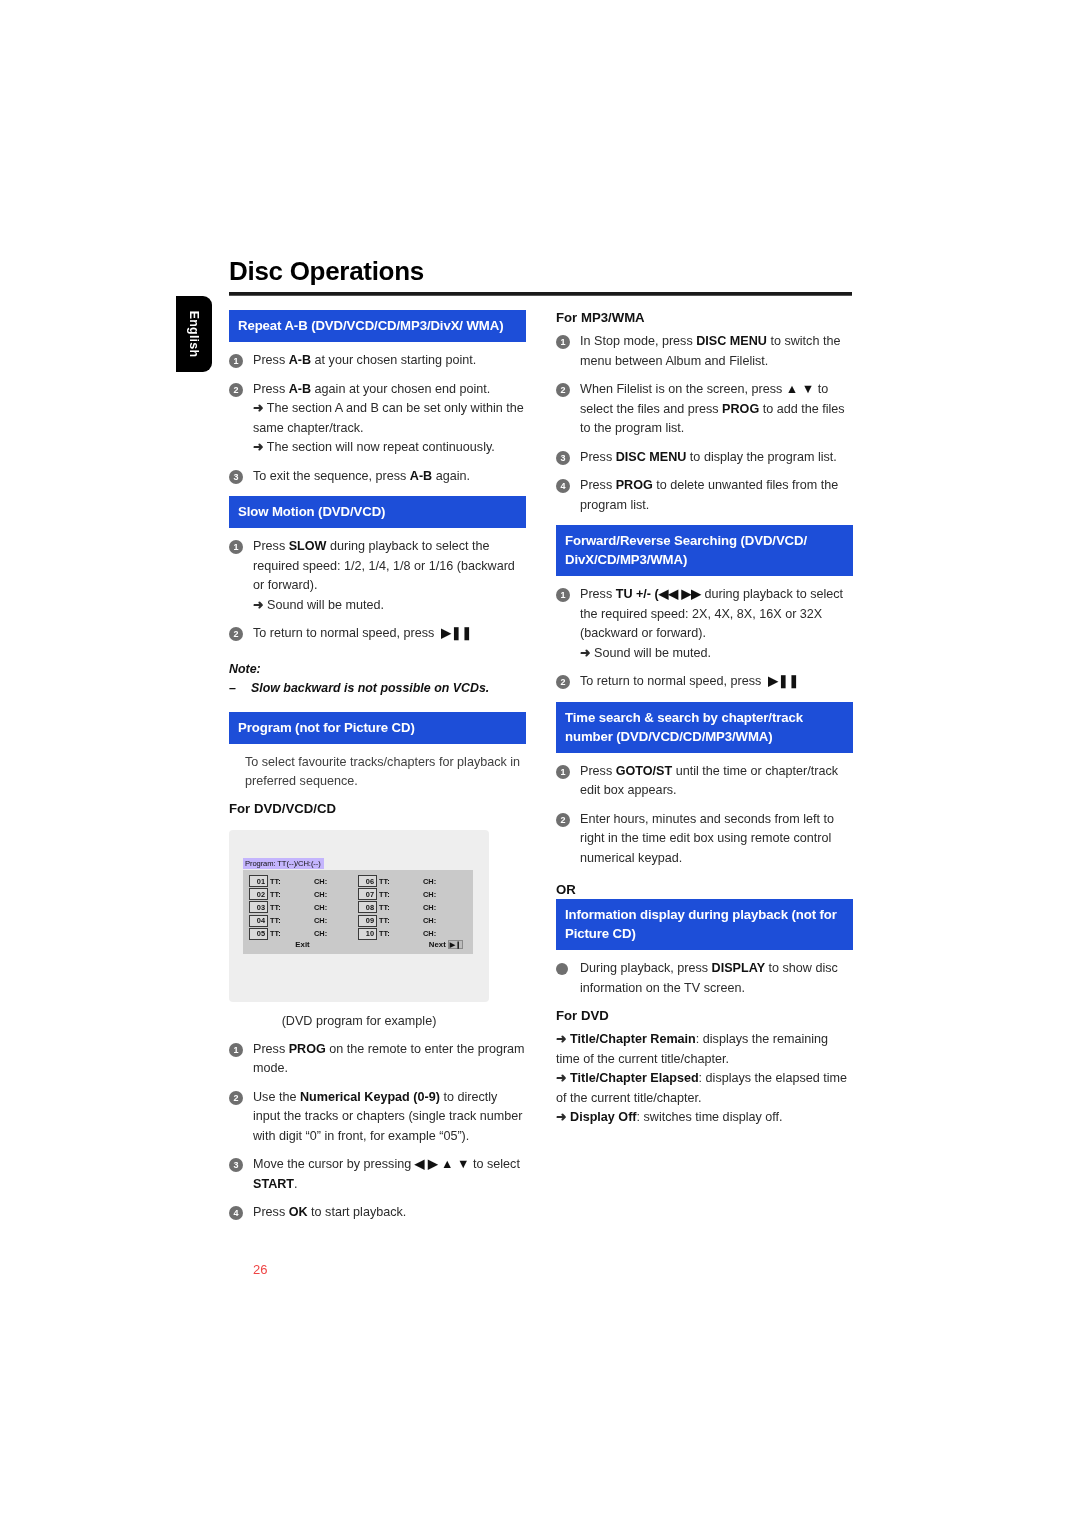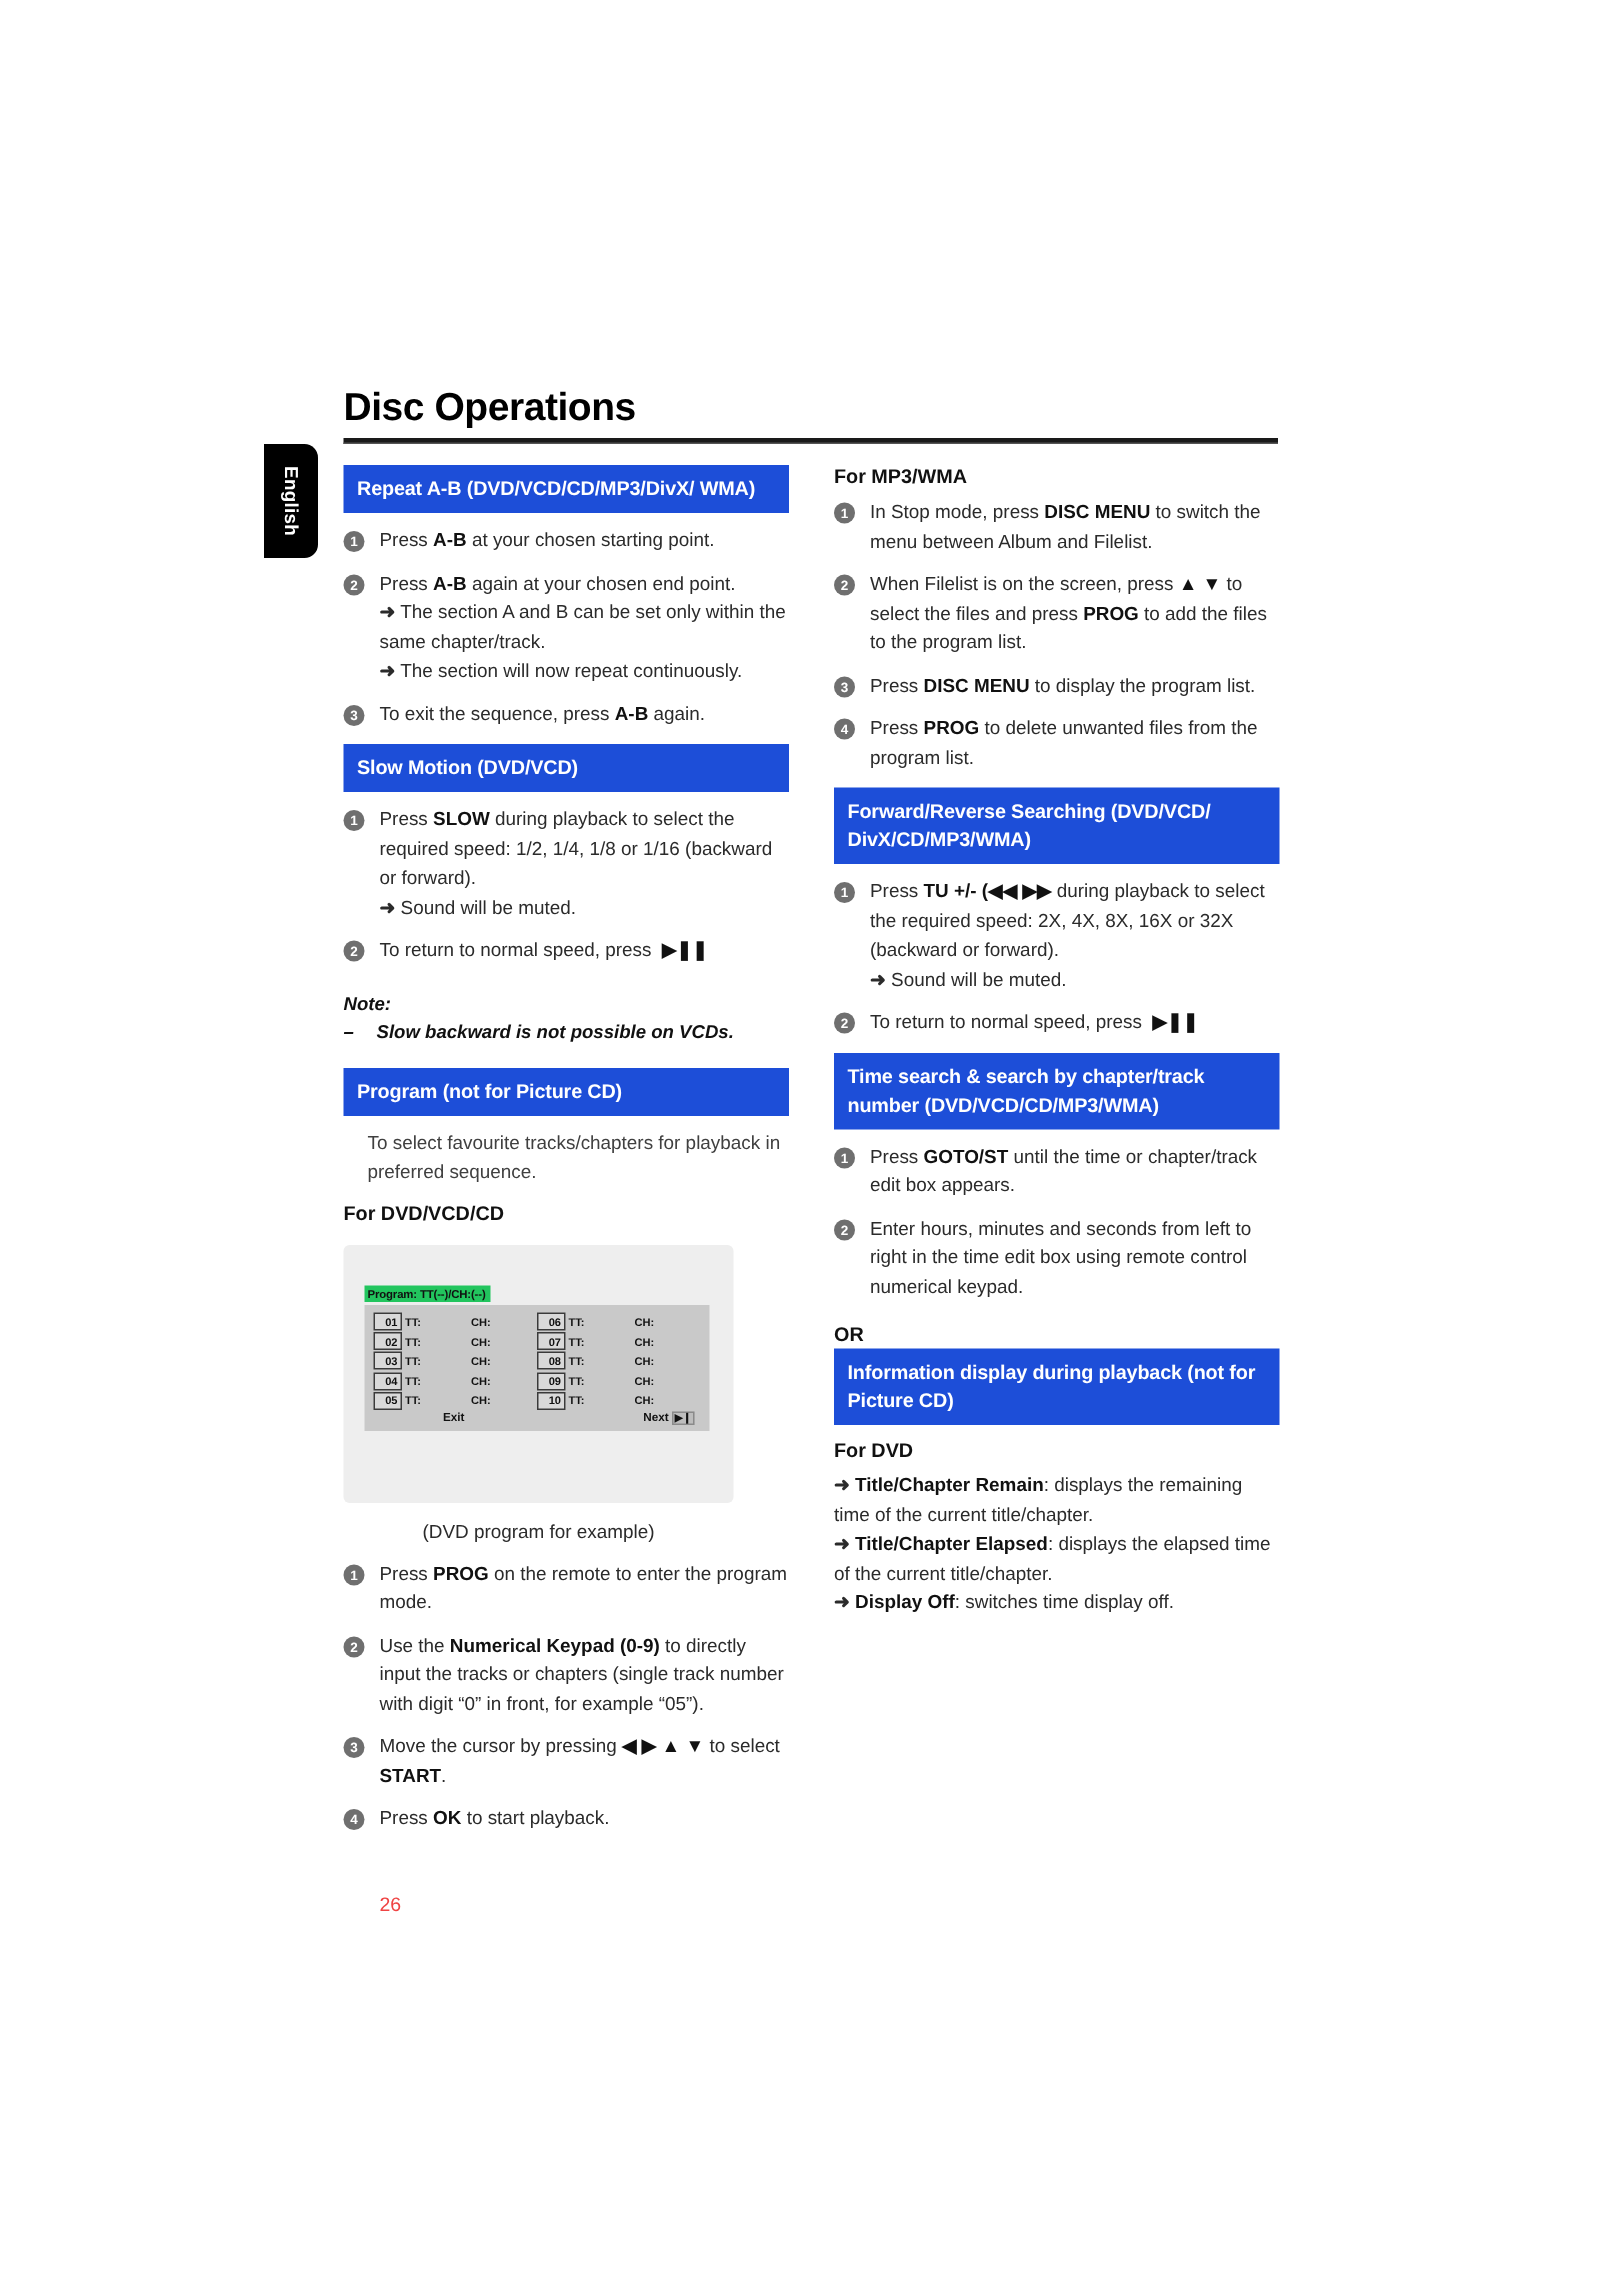--- a/index.html
+++ b/index.html
@@ -180,23 +180,23 @@
     position: relative;
   }
   .osd {
     position: absolute;
     left: 14px;
     top: 22px;
     width: 230px;
   }
   .osd-title {
     font-size: 7.6px;
-    font-weight: bold;
-    color: #111;
-    background: #22c55e;
+    font-weight: normal;
+    color: #111;
+    background: #c4b5fd;
     display: inline-block;
     padding: 1px 3px 1px 2px;
     letter-spacing: -0.1px;
   }
   .osd-body {
     background: #c9c9c9;
     padding: 5px 6px 5px 6px;
     margin-top: 0px;
   }
   .osd-grid {
@@ -471,20 +471,26 @@
         <span>Press </span><b>GOTO/ST</b><span> until the time or chapter/track edit box appears.</span>
       </li>
       <li class="step">
         <span class="num">2</span>
         <span>Enter hours, minutes and seconds from left to right in the time edit box using remote control numerical keypad.</span>
       </li>
     </ol>
     <div class="or-head">OR</div>
 
     <div class="sec-head">Information display during playback (not for Picture CD)</div>
+    <ul class="steps">
+      <li class="step">
+        <span class="dot"></span>
+        <span>During playback, press </span><b>DISPLAY</b><span> to show disc information on the TV screen.</span>
+      </li>
+    </ul>
 
     <div class="sub-head">For DVD</div>
     <div class="defs">
       <div class="def">
         <span class="arrow">➜</span> <b>Title/Chapter Remain</b><span>: displays the remaining time of the current title/chapter.</span>
       </div>
       <div class="def">
         <span class="arrow">➜</span> <b>Title/Chapter Elapsed</b><span>: displays the elapsed time of the current title/chapter.</span>
       </div>
       <div class="def">

